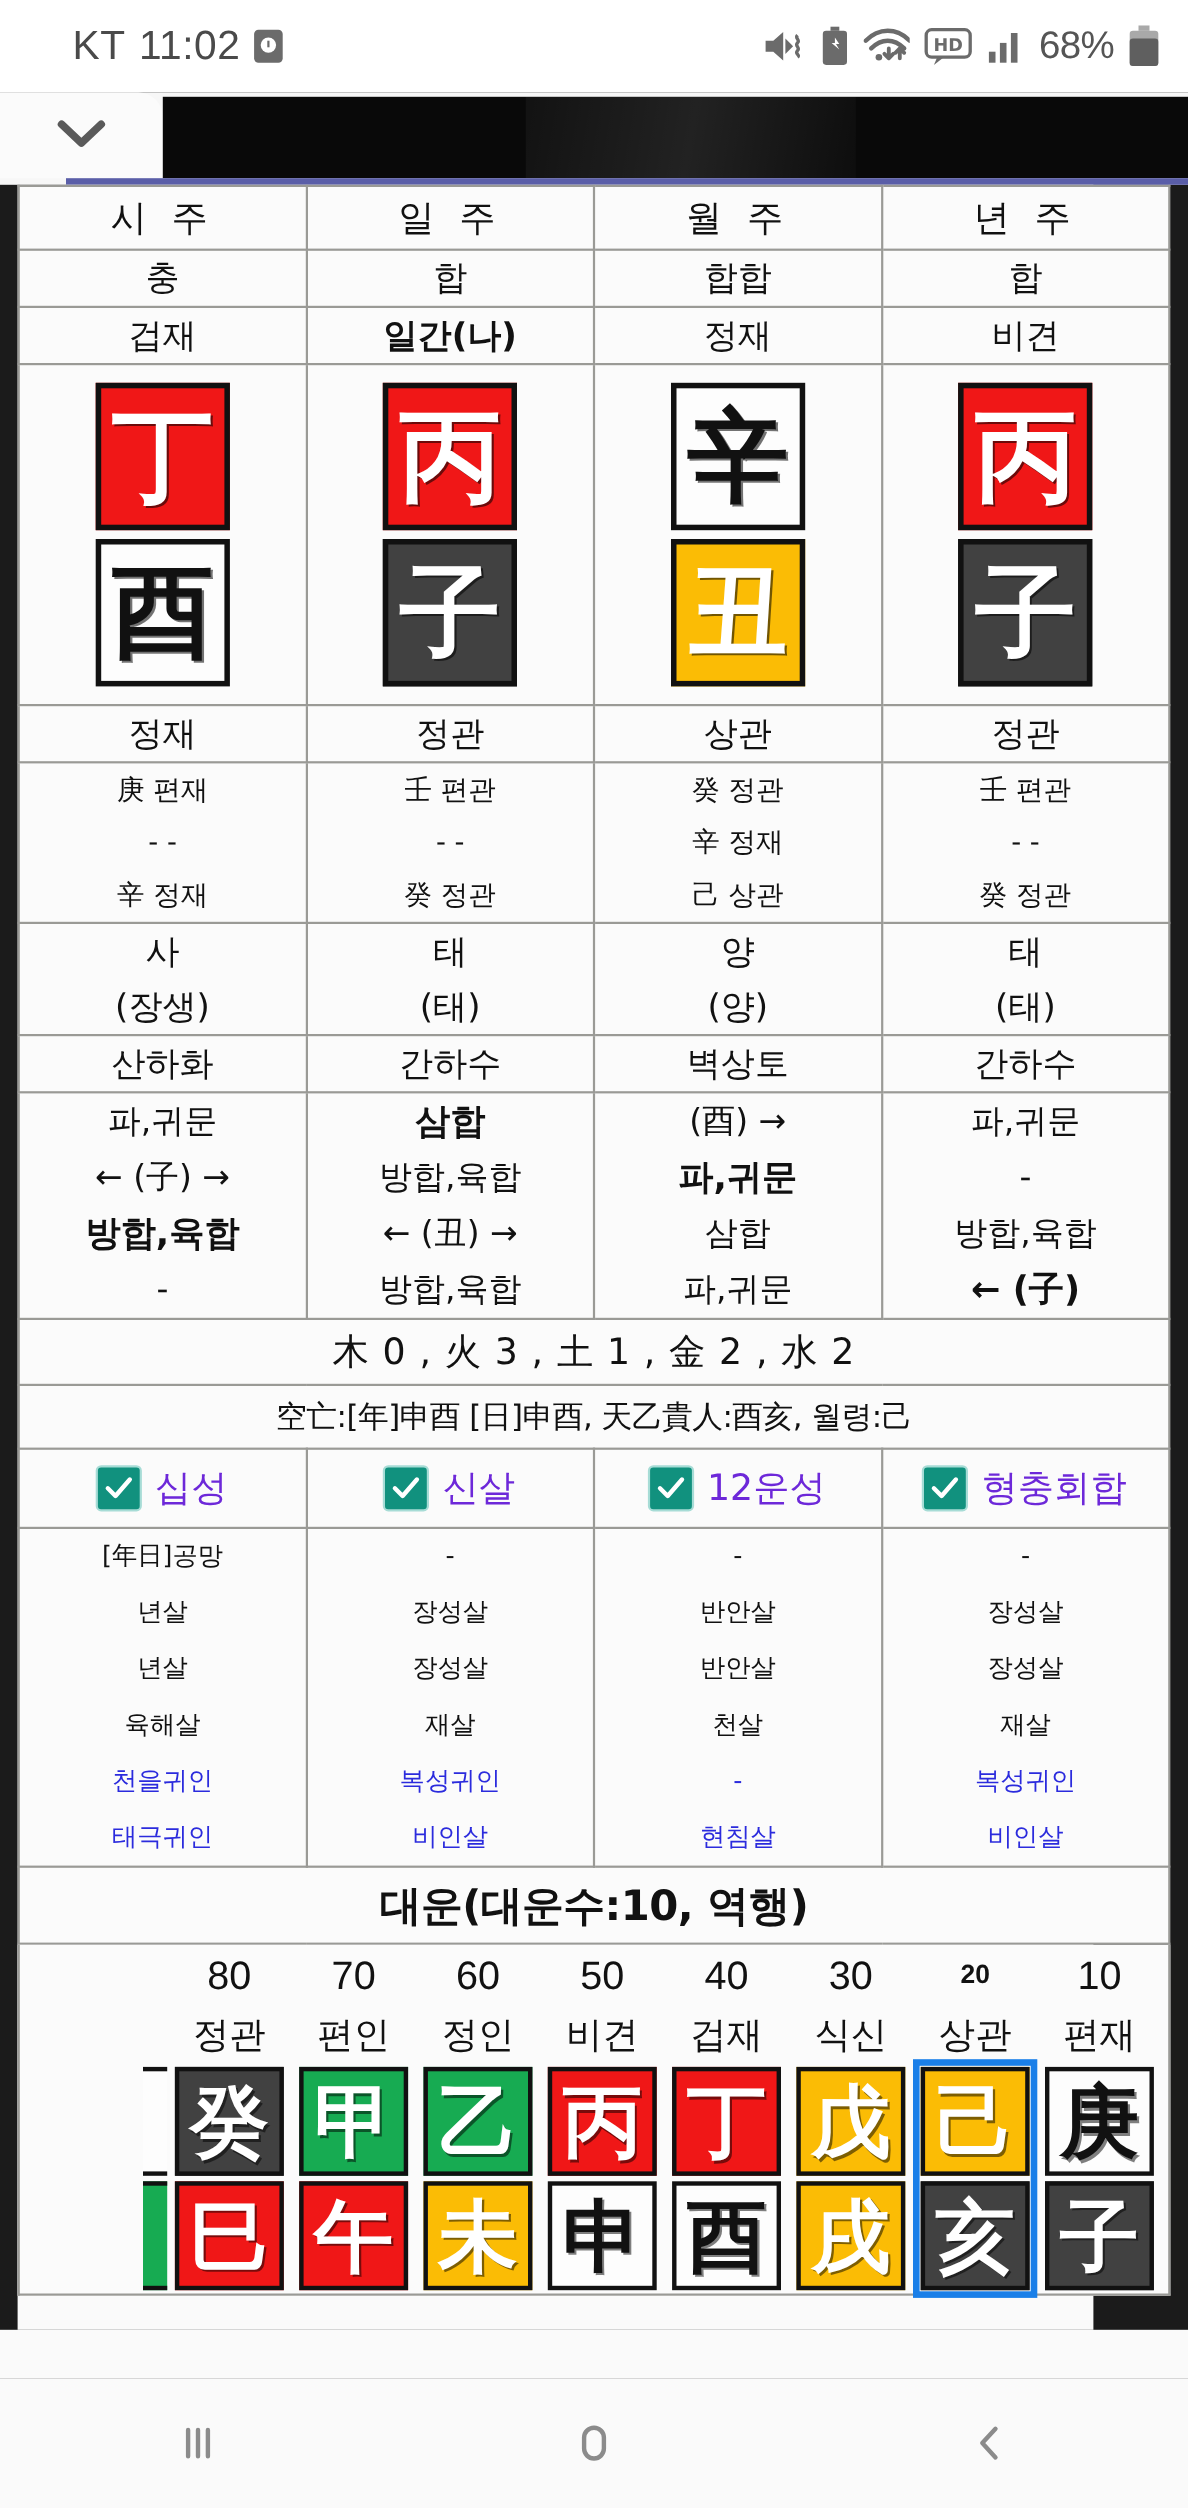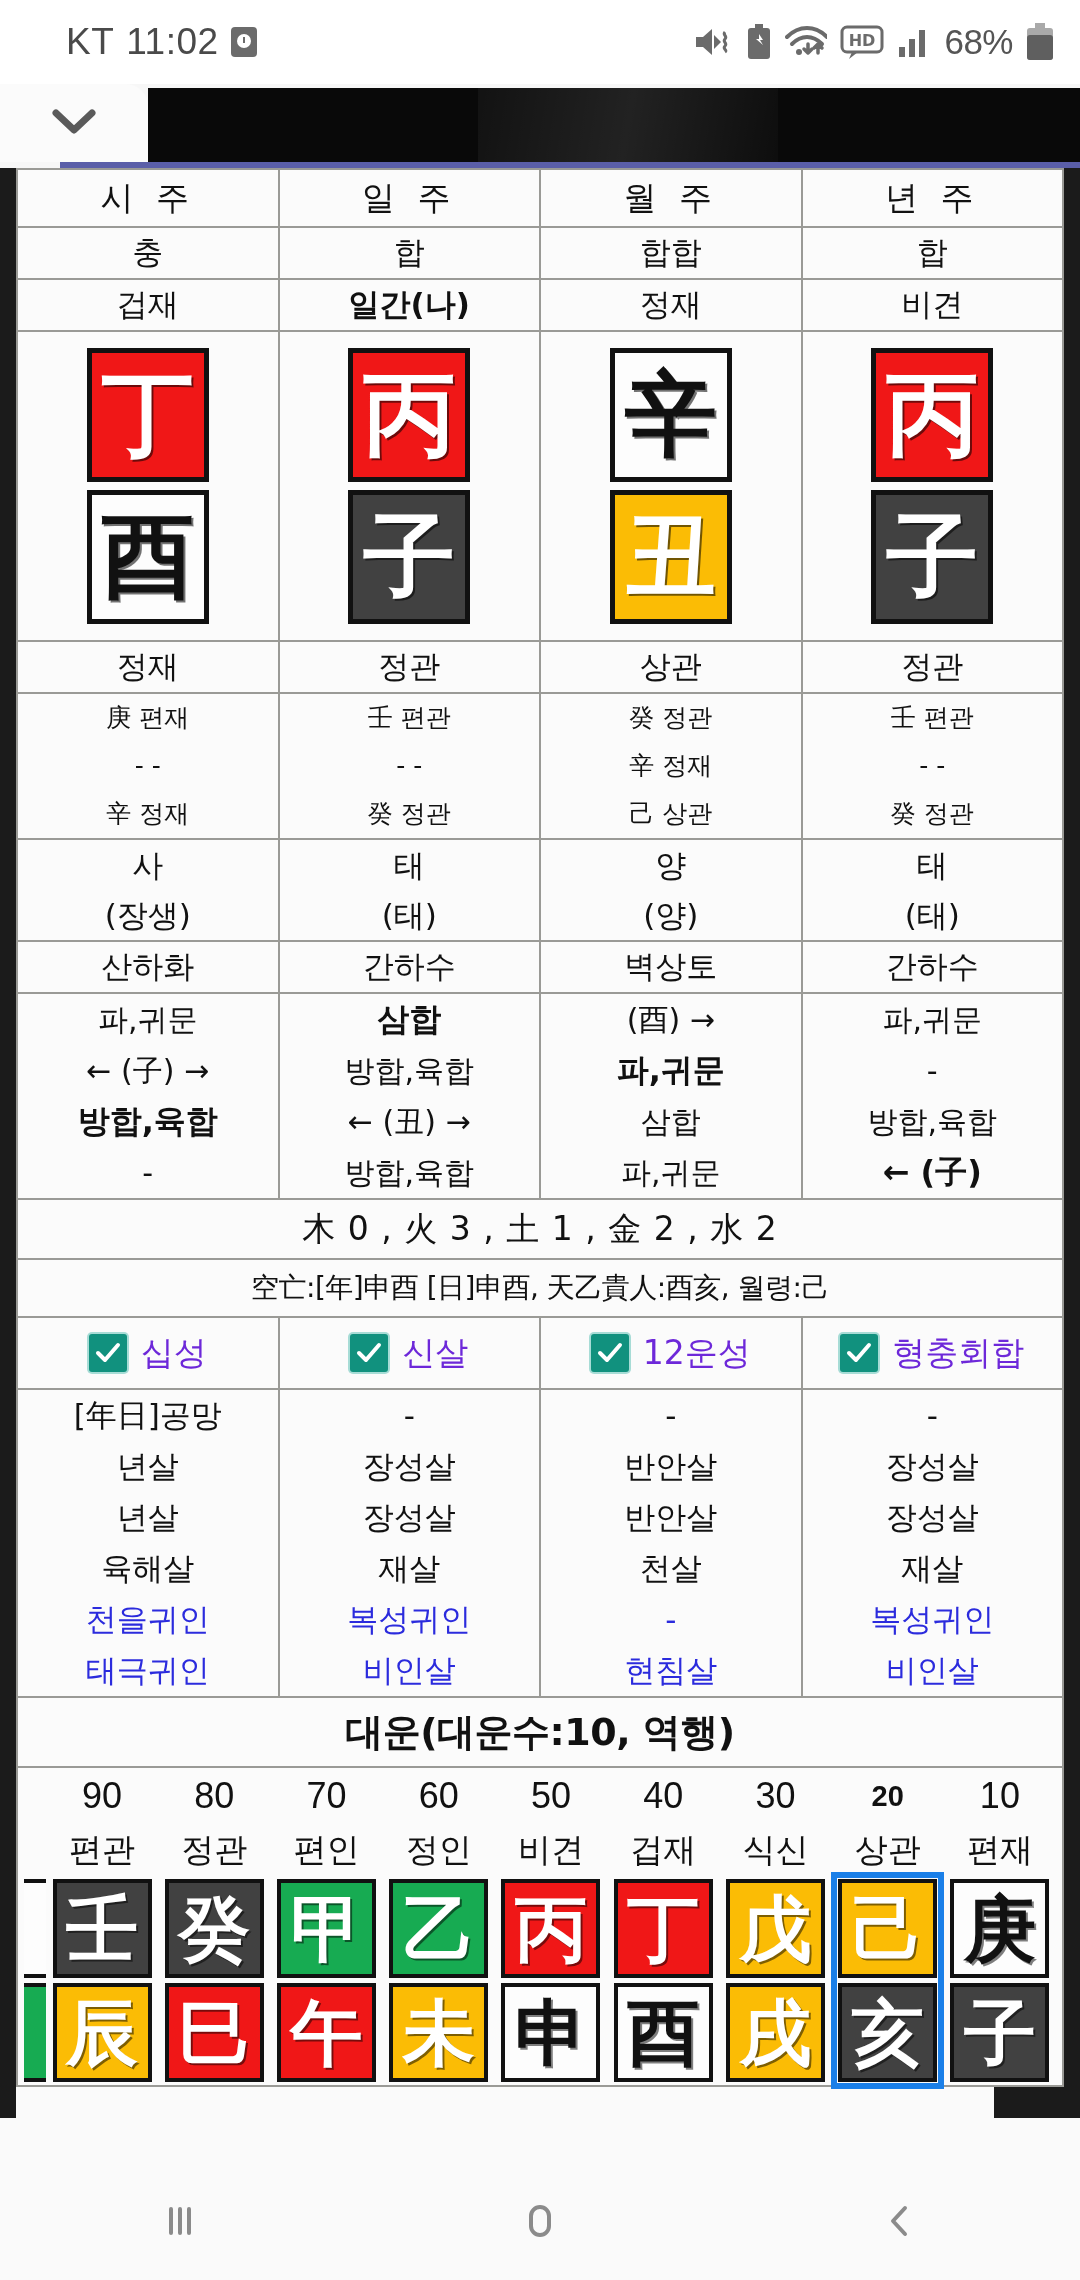--- a/index.html
+++ b/index.html
@@ -93,30 +93,30 @@
   .checkrow td { height: 72px; }
   .chk-wrap { display: flex; align-items: center; justify-content: center; gap: 14px; }
   .chkbox {
     width: 38px; height: 38px; background: #11917e; border-radius: 3px;
     display: flex; align-items: center; justify-content: center;
     box-shadow: 0 0 0 2px #a7dcd6;
   }
   .chkbox svg { display: block; }
   .chk-label { font-size: 33px; color: #6d28d9; }
 
-  .sinsal td { font-size: 31px; line-height: 51px; padding: 4px 0 6px; }
+  .sinsal td { font-size: 23px; line-height: 51px; padding: 4px 0 6px; }
   .sinsal .b { color: #2b2bdd; }
 
   
   .daeun-title { font-size: 38px; font-weight: bold; height: 70px; letter-spacing: -0.5px; }
   .dwrap { width: 1048px; background: #fbfbfb; border-left: 2px solid #9a9a96; border-right: 2px solid #9a9a96; border-bottom: 2px solid #9a9a96; }
   .dgrid { display: flex; justify-content: flex-end; padding: 0 6px; }
   .dcol { width: 113px; display: flex; flex-direction: column; align-items: center; }
   .dage { font-size: 36px; color: #111; height: 56px; line-height: 56px; }
-  .dage.cur { font-weight: bold; font-size: 29px; }
+  .dage.cur { font-weight: bold; font-size: 24px; }
   .dten { font-size: 33px; color: #111; height: 52px; line-height: 52px; }
   .dtiles { position: relative; padding: 3px; }
   .dtiles.sel { outline: 6px solid #1a7fe8; outline-offset: -2px; }
   .dtile {
     width: 99px; height: 99px; border: 4px solid #111; margin-bottom: 5px;
     display: flex; align-items: center; justify-content: center;
     font-size: 72px; font-weight: bold; line-height: 1;
     font-family: "DejaVu Sans", "Liberation Sans", sans-serif;
   }
   .dtile span { text-shadow: 2px 2px 0 rgba(0,0,0,.5); }
@@ -452,32 +452,20 @@
       <div class="dgrid" id="daeun-grid">
 
         <div class="dcol partial">
           <div class="dage">&nbsp;</div>
           <div class="dten">&nbsp;</div>
           <div class="dtiles">
             <div class="dtile t-white"></div>
             <div class="dtile t-green"></div>
           </div>
         </div>
-      <div class="dcol">
-            <div class="dage">90</div>
-            <div class="dten">편관</div>
-            <div class="dtiles">
-              <div class="dtile t-black">
-                <span>壬</span>
-              </div>
-              <div class="dtile t-yellow">
-                <span>辰</span>
-              </div>
-            </div>
-          </div>
           <div class="dcol">
             <div class="dage">80</div>
             <div class="dten">정관</div>
             <div class="dtiles">
               <div class="dtile t-black">
                 <span>癸</span>
               </div>
               <div class="dtile t-red">
                 <span>巳</span>
               </div>

